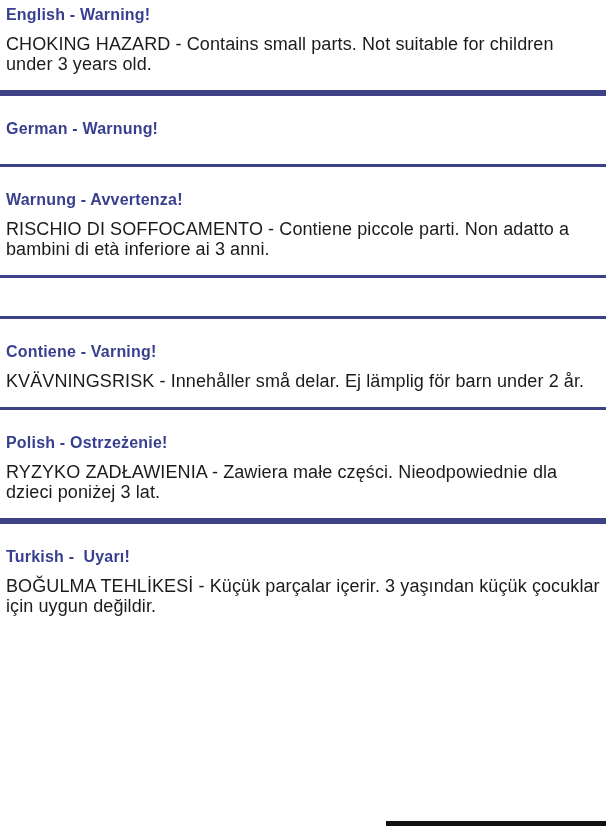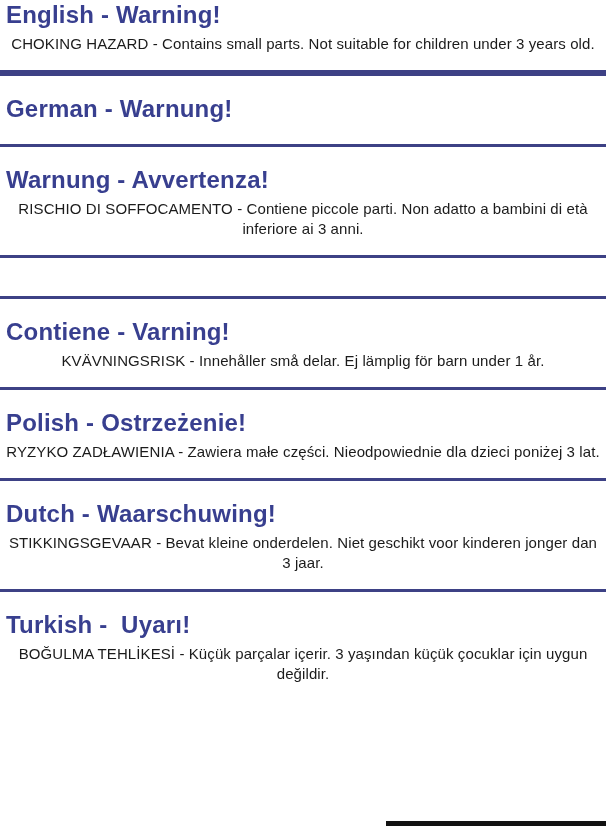--- a/index.html
+++ b/index.html
@@ -17,35 +17,34 @@
     box-sizing: border-box;
   }
   .section {
     padding: 22px 6px 16px 6px;
     box-sizing: border-box;
   }
   .section:first-of-type {
     padding-top: 4px;
   }
   .section-heading {
-    font-size: 24px;
+    font-size: 16px;
     line-height: 22px;
     font-weight: bold;
     color: #383f8f;
     white-space: pre-wrap;
     margin: 0 0 8px 0;
     letter-spacing: 0.2px;
   }
   .section-body {
-    font-size: 15px;
+    font-size: 18px;
     line-height: 20px;
     color: #1b1b1b;
     margin: 0;
     letter-spacing: 0.1px;
-    text-align: center;
   }
   .divider {
     border: none;
     height: 3px;
     margin: 0;
     background: #3d4185;
   }
   .cutoff-bar {
     position: absolute;
     left: 386px;
@@ -78,34 +77,30 @@
     <p class="section-body">RISCHIO DI SOFFOCAMENTO - Contiene piccole parti. Non adatto a bambini di età inferiore ai 3 anni.</p>
   </div>
   <hr class="divider">
 
   <div class="section">
   </div>
   <hr class="divider">
 
   <div class="section">
     <h2 class="section-heading">Contiene - Varning!</h2>
-    <p class="section-body">KVÄVNINGSRISK - Innehåller små delar. Ej lämplig för barn under 1 år.</p>
+    <p class="section-body">KVÄVNINGSRISK - Innehåller små delar. Ej lämplig för barn under 2 år.</p>
   </div>
   <hr class="divider">
 
   <div class="section">
     <h2 class="section-heading">Polish - Ostrzeżenie!</h2>
     <p class="section-body">RYZYKO ZADŁAWIENIA - Zawiera małe części. Nieodpowiednie dla dzieci poniżej 3 lat.</p>
   </div>
   <hr class="divider">
 
-  <div class="section">
-    <h2 class="section-heading">Dutch - Waarschuwing!</h2>
-    <p class="section-body">STIKKINGSGEVAAR - Bevat kleine onderdelen. Niet geschikt voor kinderen jonger dan 3 jaar.</p>
-  </div>
   <hr class="divider">
 
   <div class="section">
     <h2 class="section-heading">Turkish -  Uyarı!</h2>
     <p class="section-body">BOĞULMA TEHLİKESİ - Küçük parçalar içerir. 3 yaşından küçük çocuklar için uygun değildir.</p>
   </div>
 
   <div class="cutoff-bar"></div>
 
 </div>

